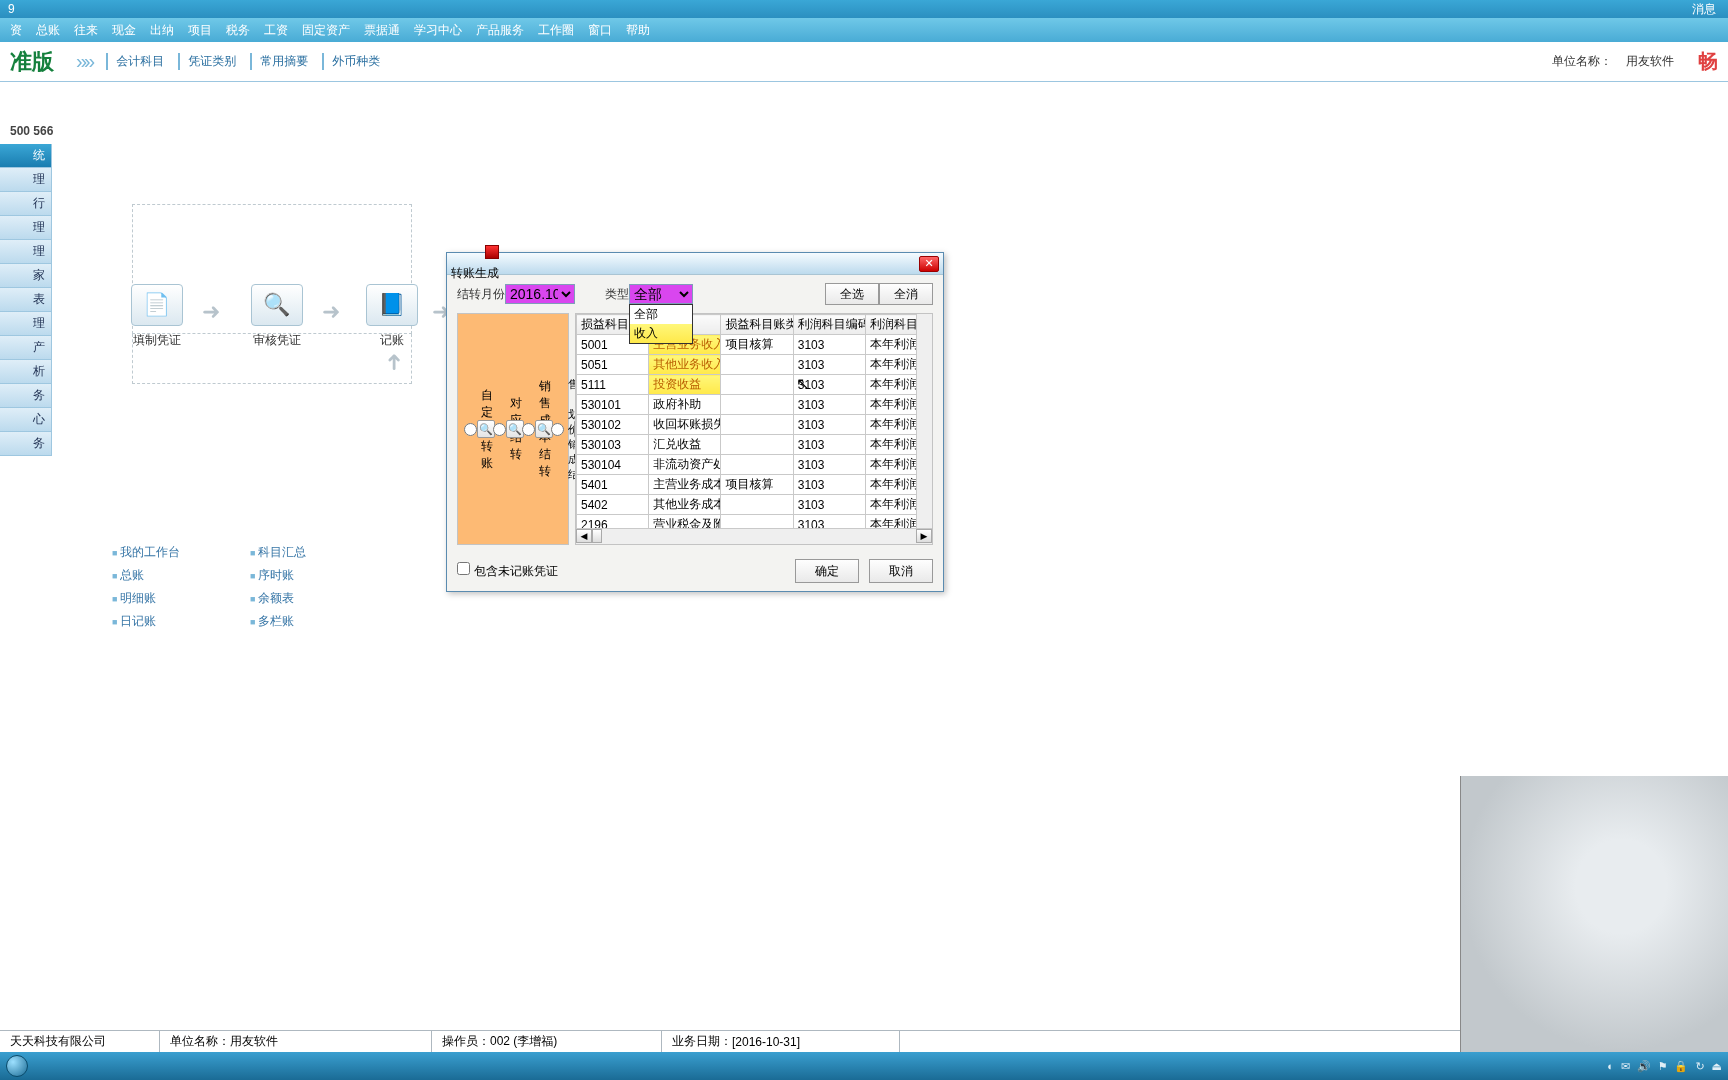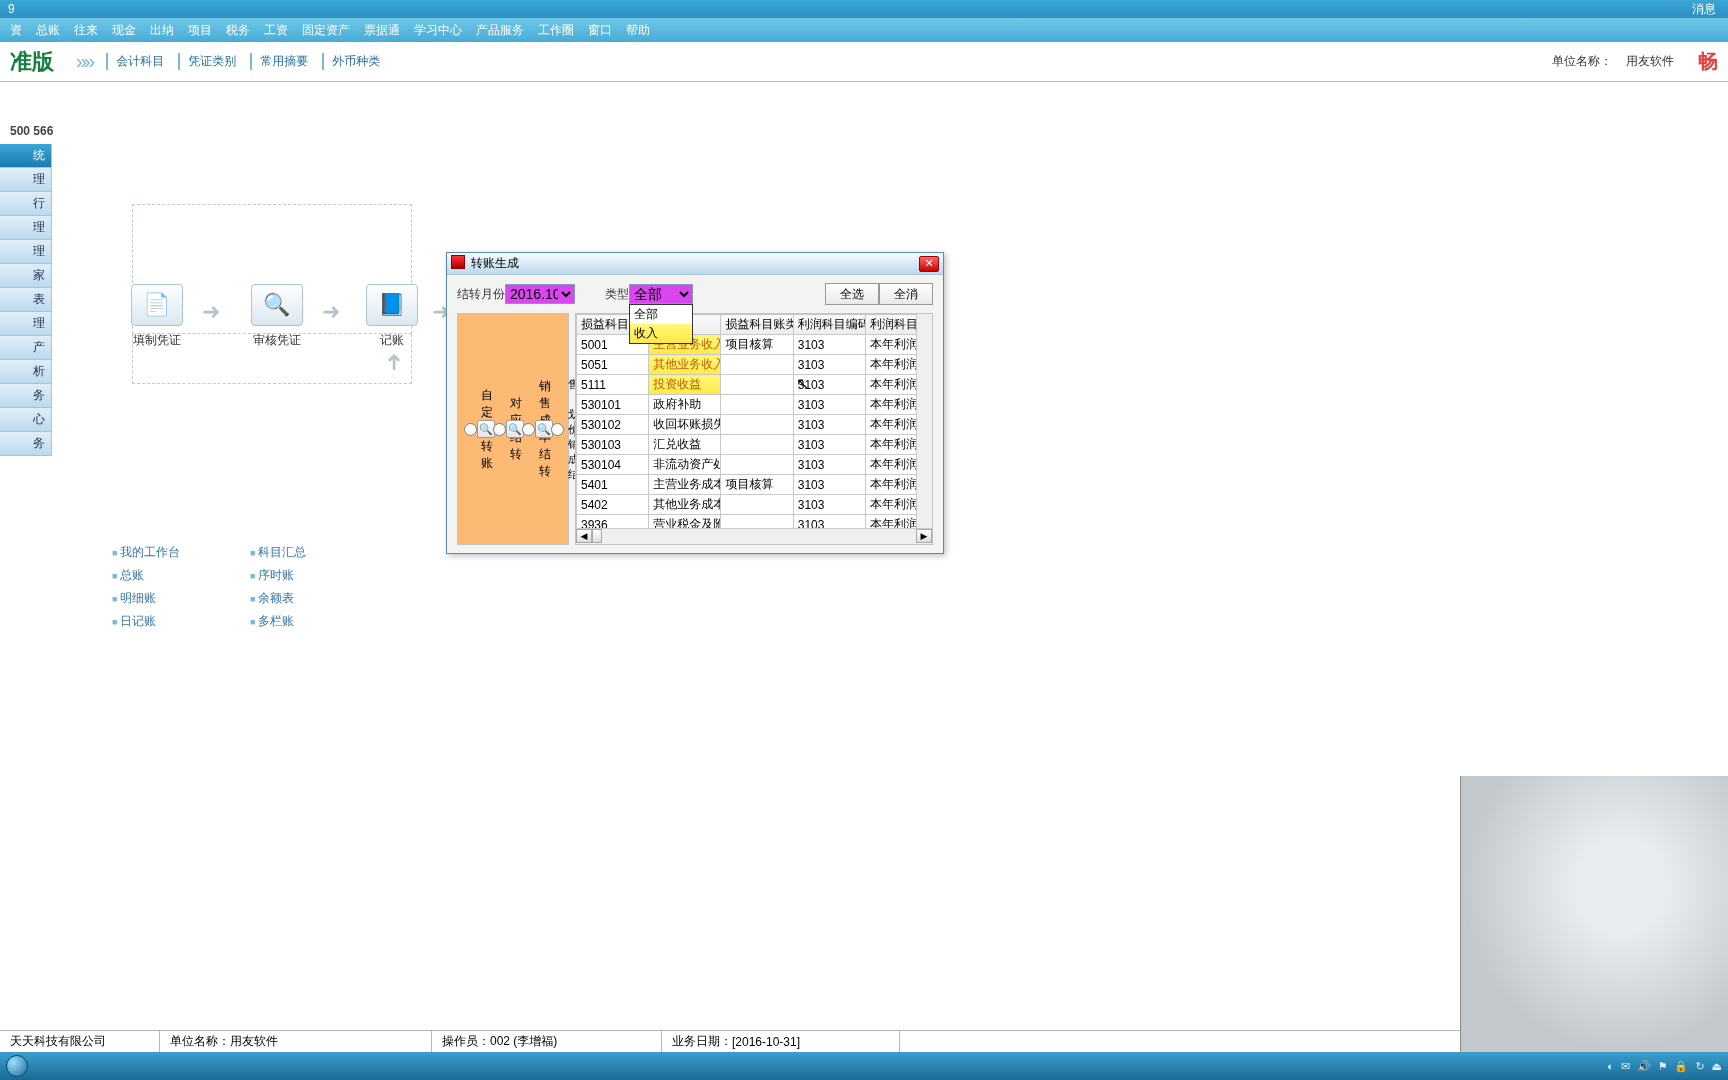--- a/index.html
+++ b/index.html
@@ -35,21 +35,21 @@
 .flow-item .ficon { width: 52px; height: 42px; margin: 0 auto 6px; background: linear-gradient(#fff,#dbe8f0); border: 1px solid #a9c4d3; border-radius: 4px; display: flex; align-items: center; justify-content: center; font-size: 22px; }
 .arrow { position: absolute; color: #b7c3cb; font-size: 22px; top: 18px; }
 
 .quick { position: absolute; left: 60px; top: 400px; display: flex; gap: 70px; }
 .quick-col { display: flex; flex-direction: column; gap: 6px; }
 .quick-col a { color: #3675a6; text-decoration: none; }
 .quick-col a::before { content: "■ "; color: #7ab7d9; font-size: 9px; }
 
 .dialog { position: absolute; left: 446px; top: 252px; width: 498px; background: #f3f3f1; border: 1px solid #5a8bb0; box-shadow: 2px 2px 6px rgba(0,0,0,0.25); }
 .dlg-title { height: 22px; background: linear-gradient(#f5fbff,#bcdaed); border-bottom: 1px solid #a9c4d3; display: flex; align-items: center; justify-content: space-between; padding: 0 4px; }
-.dlg-title .t-left { display: flex; align-items: flex-start; gap: 6px; }
+.dlg-title .t-left { display: flex; align-items: flex-end; gap: 6px; flex-direction: column; }
 .dlg-title .t-left .ticon { width: 14px; height: 14px; background: linear-gradient(#f33,#a00); border: 1px solid #800; }
 .dlg-close { width: 20px; height: 16px; background: linear-gradient(#f66,#c00); color: #fff; display: flex; align-items: center; justify-content: center; font-size: 11px; cursor: pointer; border: 1px solid #900; border-radius: 2px; }
 .dlg-body { padding: 8px 10px; }
 
 .row1 { display: flex; align-items: center; margin-bottom: 8px; }
 .row1 .lbl { color: #333; }
 .sel { height: 20px; border: 1px solid #7f9db9; background: #d946ef; font-size: 14px; }
 .month { width: 70px; }
 .type { width: 64px; }
 .btn-small { height: 22px; background: linear-gradient(#fefefe,#e9e9e9); border: 1px solid #999; padding: 0 14px; cursor: pointer; font-size: 12px; }
@@ -322,39 +322,46 @@
                   <td>本年利润</td>
                 </tr>
                 <tr>
                   <td>5402</td>
                   <td>其他业务成本</td>
                   <td></td>
                   <td>3103</td>
                   <td>本年利润</td>
                 </tr>
                 <tr>
-                  <td>3936</td>
+                  <td>2196</td>
                   <td>营业税金及附</td>
                   <td></td>
                   <td>3103</td>
                   <td>本年利润</td>
                 </tr>
               </tbody>
           </table>
         </div>
         <div class="cursor-ptr">↖</div>
         <div class="vscroll"></div>
         <div class="hscroll">
           <div class="arrow-btn" style="left:0;">◀</div>
           <div class="arrow-btn" style="left:16px;width:10px;"></div>
           <div class="arrow-btn" style="right:0;">▶</div>
         </div>
       </div>
     </div>
 
+    <div class="row3">
+      <label><input type="checkbox" style=""><span>包含未记账凭证</span></label>
+      <div style="display:flex;gap:10px;">
+        <button class="btn-main">确定</button>
+        <button class="btn-main">取消</button>
+      </div>
+    </div>
   </div>
 </div>
 
 <div class="statusbar">
   <div class="cell" style="width:160px;font-family:Liberation Serif, serif;">天天科技有限公司</div>
   <div class="cell" style="width:272px;">
       <span>单位名称：</span>
       <span>用友软件</span>
     </div>
   <div class="cell" style="width:230px;">

